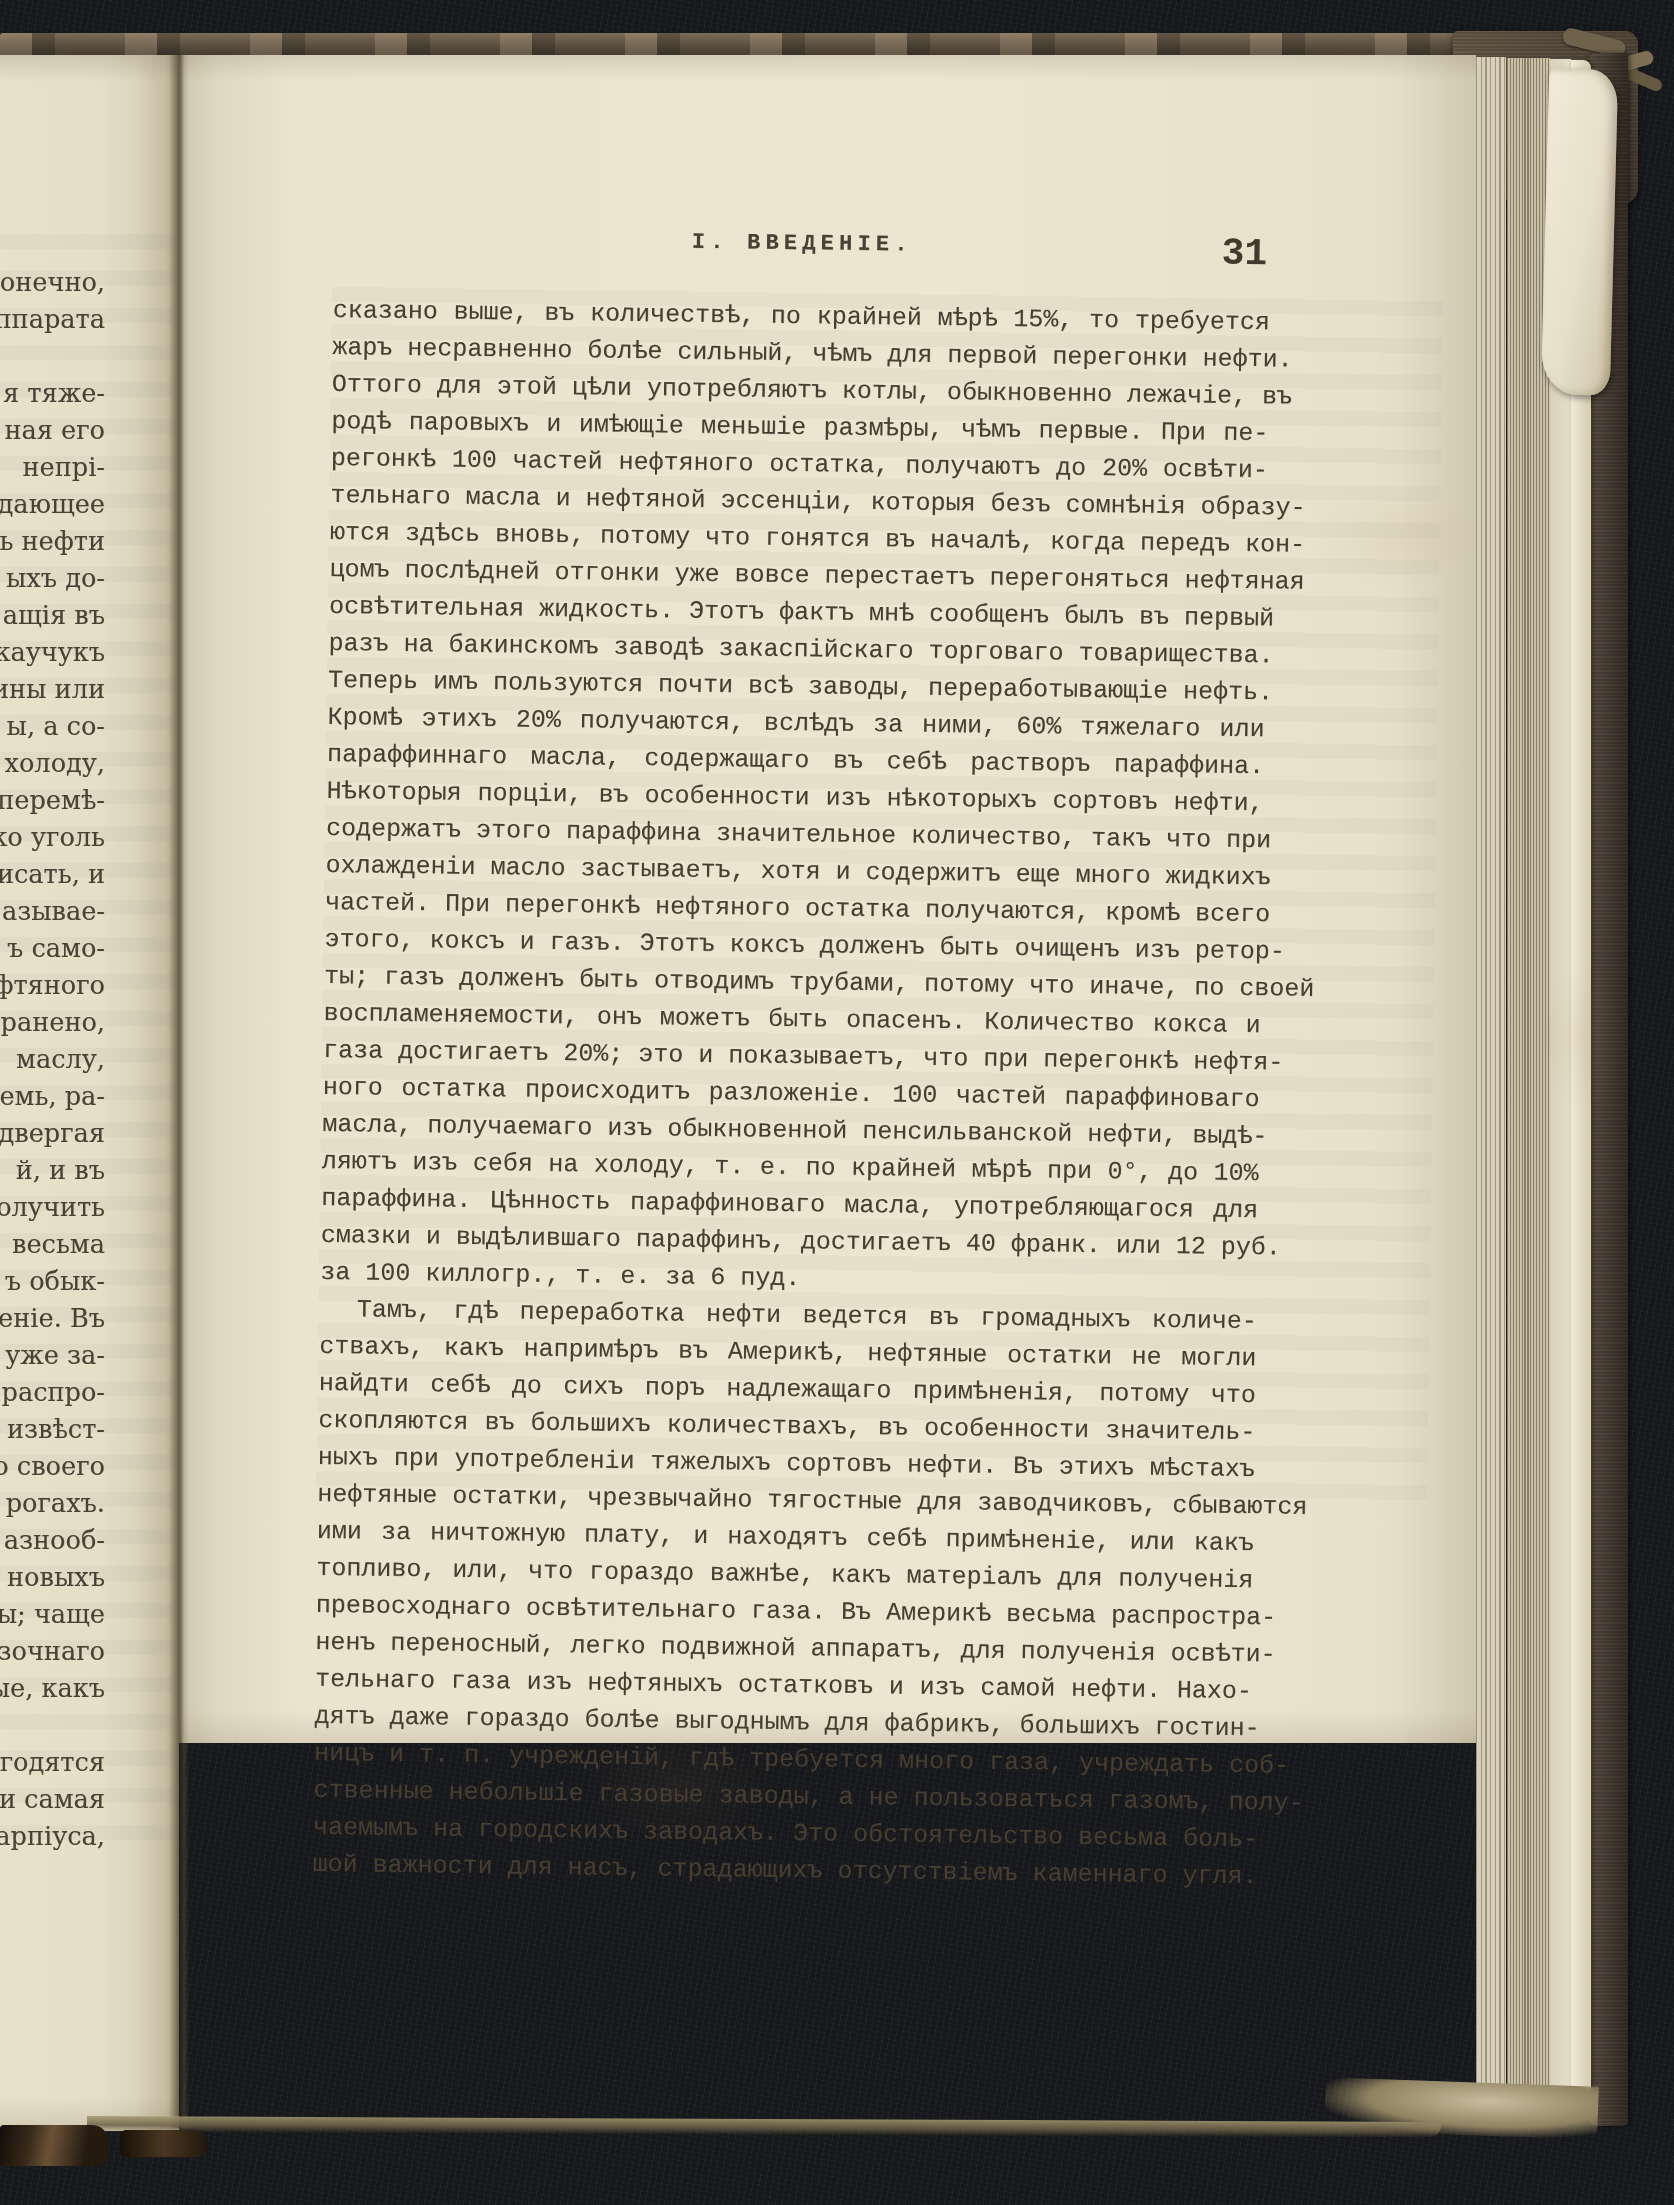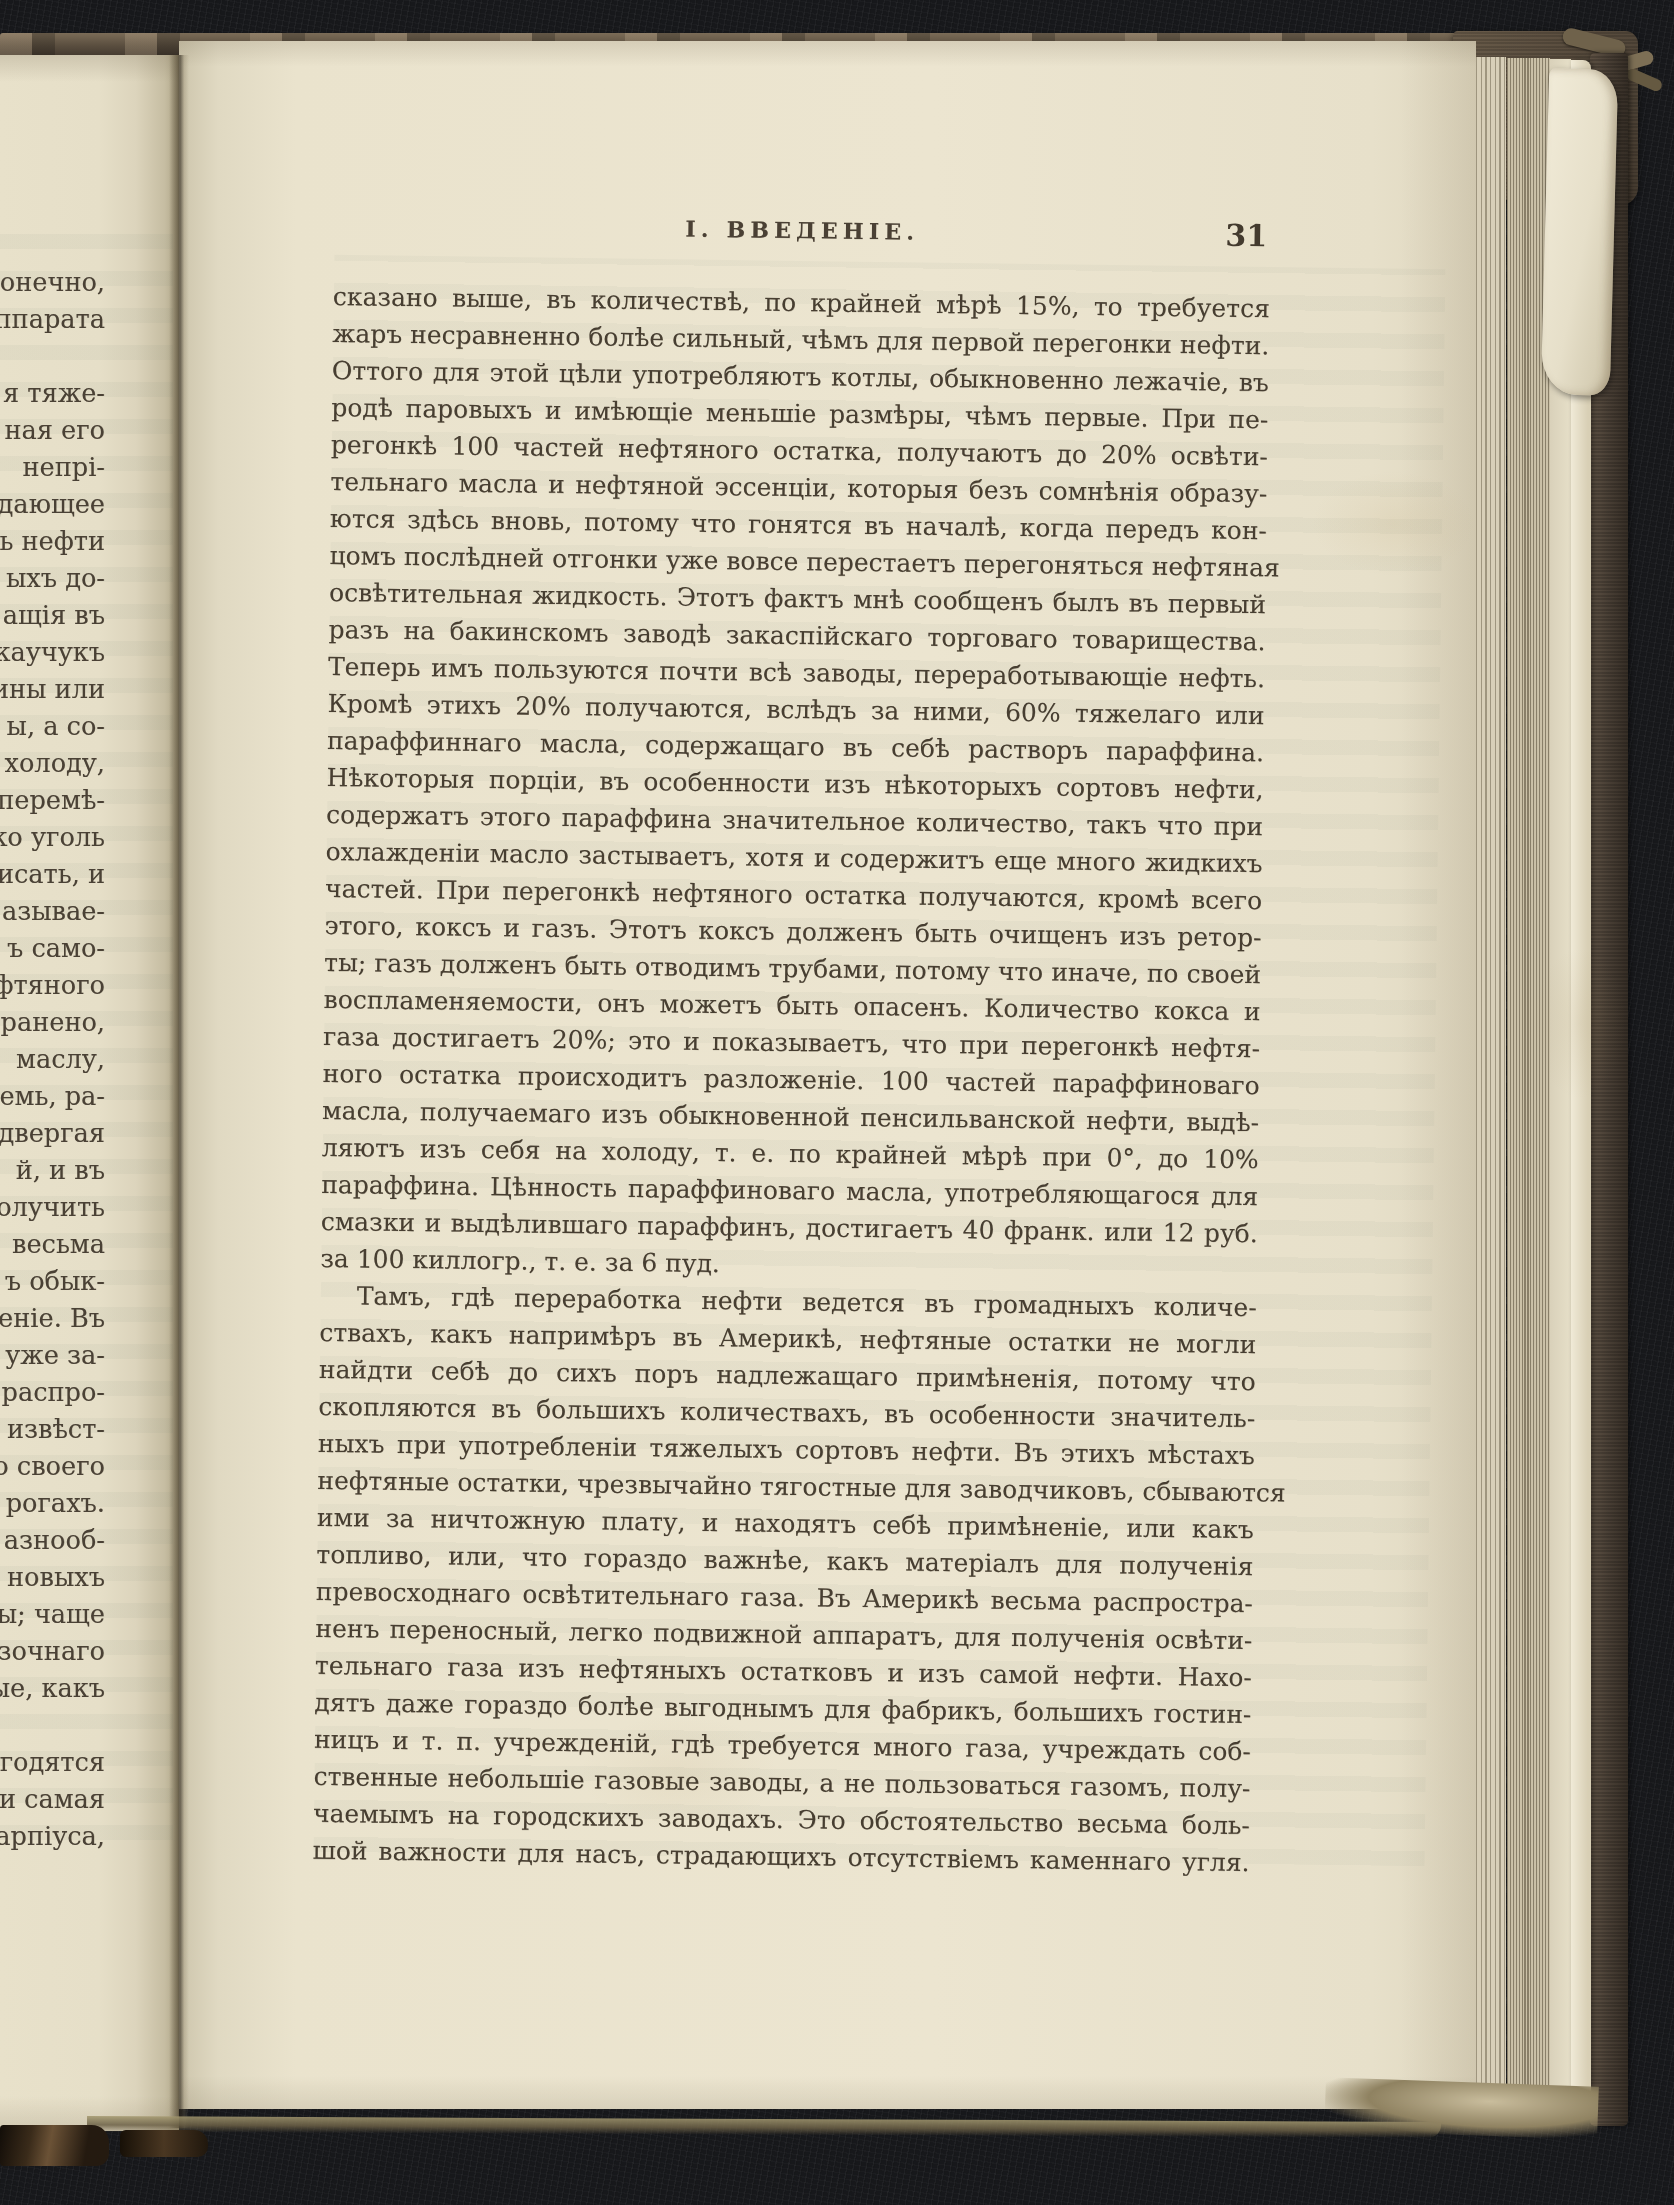--- a/index.html
+++ b/index.html
@@ -73,22 +73,23 @@
   
   .page-left {
     left:0; top:55px; width:179px; height:2076px;
     background:linear-gradient(90deg,#e8e1ca 0%, #e6dfc8 55%, #dcd4bc 76%, #c6bda2 92%, #aba183 100%);
   }
   .page-left::before { content:''; position:absolute; inset:0;
     background:linear-gradient(180deg, rgba(105,92,70,0.20), transparent 27px),
                linear-gradient(0deg, rgba(105,92,70,0.18), transparent 35px);
   }
   .page-main {
-    left:179px; top:41px; width:1297px; height:2068px;
+    left:179px; top:55px; width:1297px; height:1688px;
     background:linear-gradient(90deg,#cdc5ac 0%, #e0d9c2 3%, #eae3cd 9%, #ece5d0 58%, #e7e0ca 92%, #ded6be 100%);
+    font-family:Liberation Mono, monospace;
   }
   .page-main::before { content:''; position:absolute; inset:0; pointer-events:none;
     background:linear-gradient(180deg, rgba(105,92,70,0.17), transparent 25.6px),
                linear-gradient(0deg, rgba(105,92,70,0.15), transparent 33px),
                linear-gradient(270deg, rgba(110,95,70,0.12), transparent 76px);
   }
   .gutter {
     left:169px; top:55px; width:20px; height:2073px; pointer-events:none;
     background:linear-gradient(90deg, rgba(60,50,32,0) 0%, rgba(66,56,38,0.5) 42%, rgba(40,33,22,0.62) 55%, rgba(130,118,92,0.28) 76%, rgba(0,0,0,0) 100%);
   }
@@ -120,21 +121,21 @@
     color:#473e31;
   }
   .header-row { position:relative; height:38px; margin-bottom:29px; }
   .chapter-title {
     position:absolute; left:0; right:0; text-align:center;
     font-size:22px; font-weight:bold; letter-spacing:5.2px;
     color:#4a4034; text-shadow:0.3px 0.3px 0 rgba(74,64,52,0.35);
   }
   .page-num {
     position:absolute; right:3.5px; top:-4.7px;
-    font-size:30px; font-weight:bold; color:#433a2e;
+    font-size:38px; font-weight:bold; color:#433a2e;
   }
   .line {
     height:37px; line-height:37px; font-size:25px;
     text-align:justify; text-align-last:justify;
     white-space:nowrap;
     text-shadow:0.3px 0.3px 0 rgba(70,60,45,0.30);
   }
   .line.flush { text-align-last:left; }
   .line.indent { text-indent:37px; }
 

